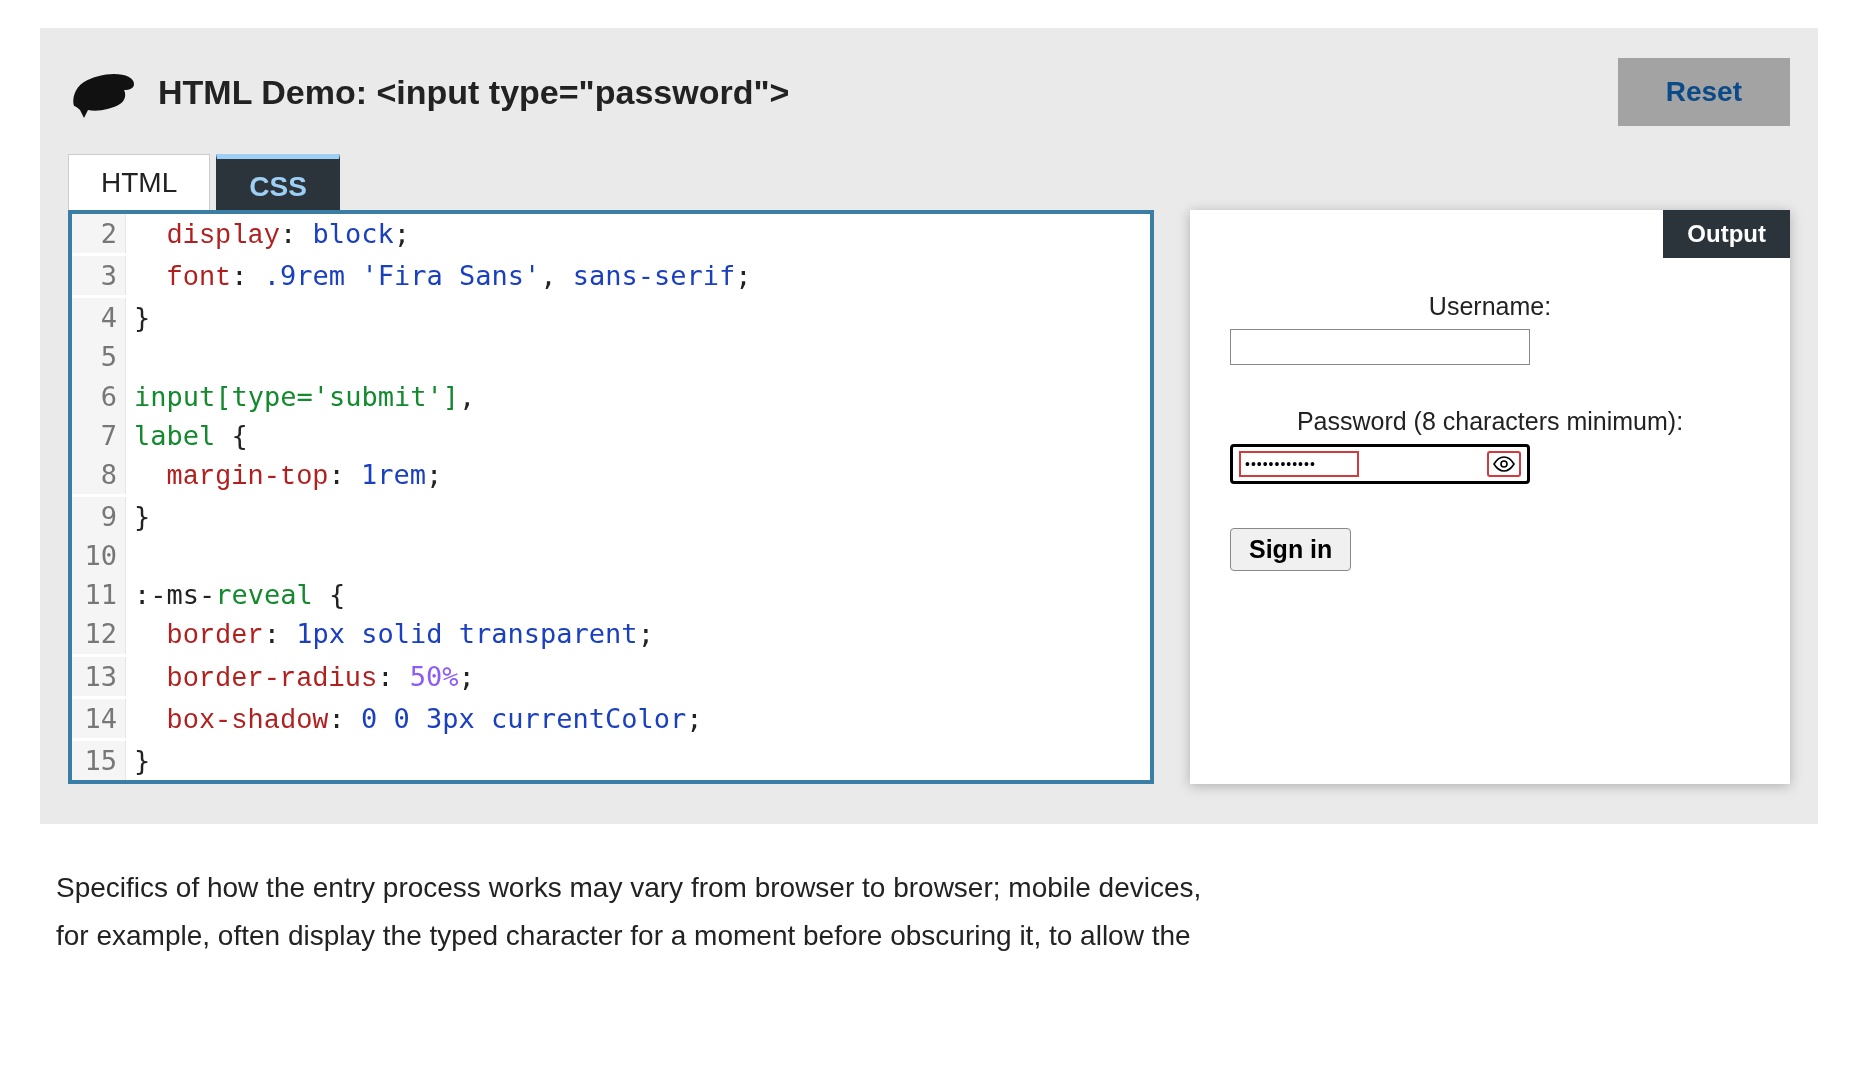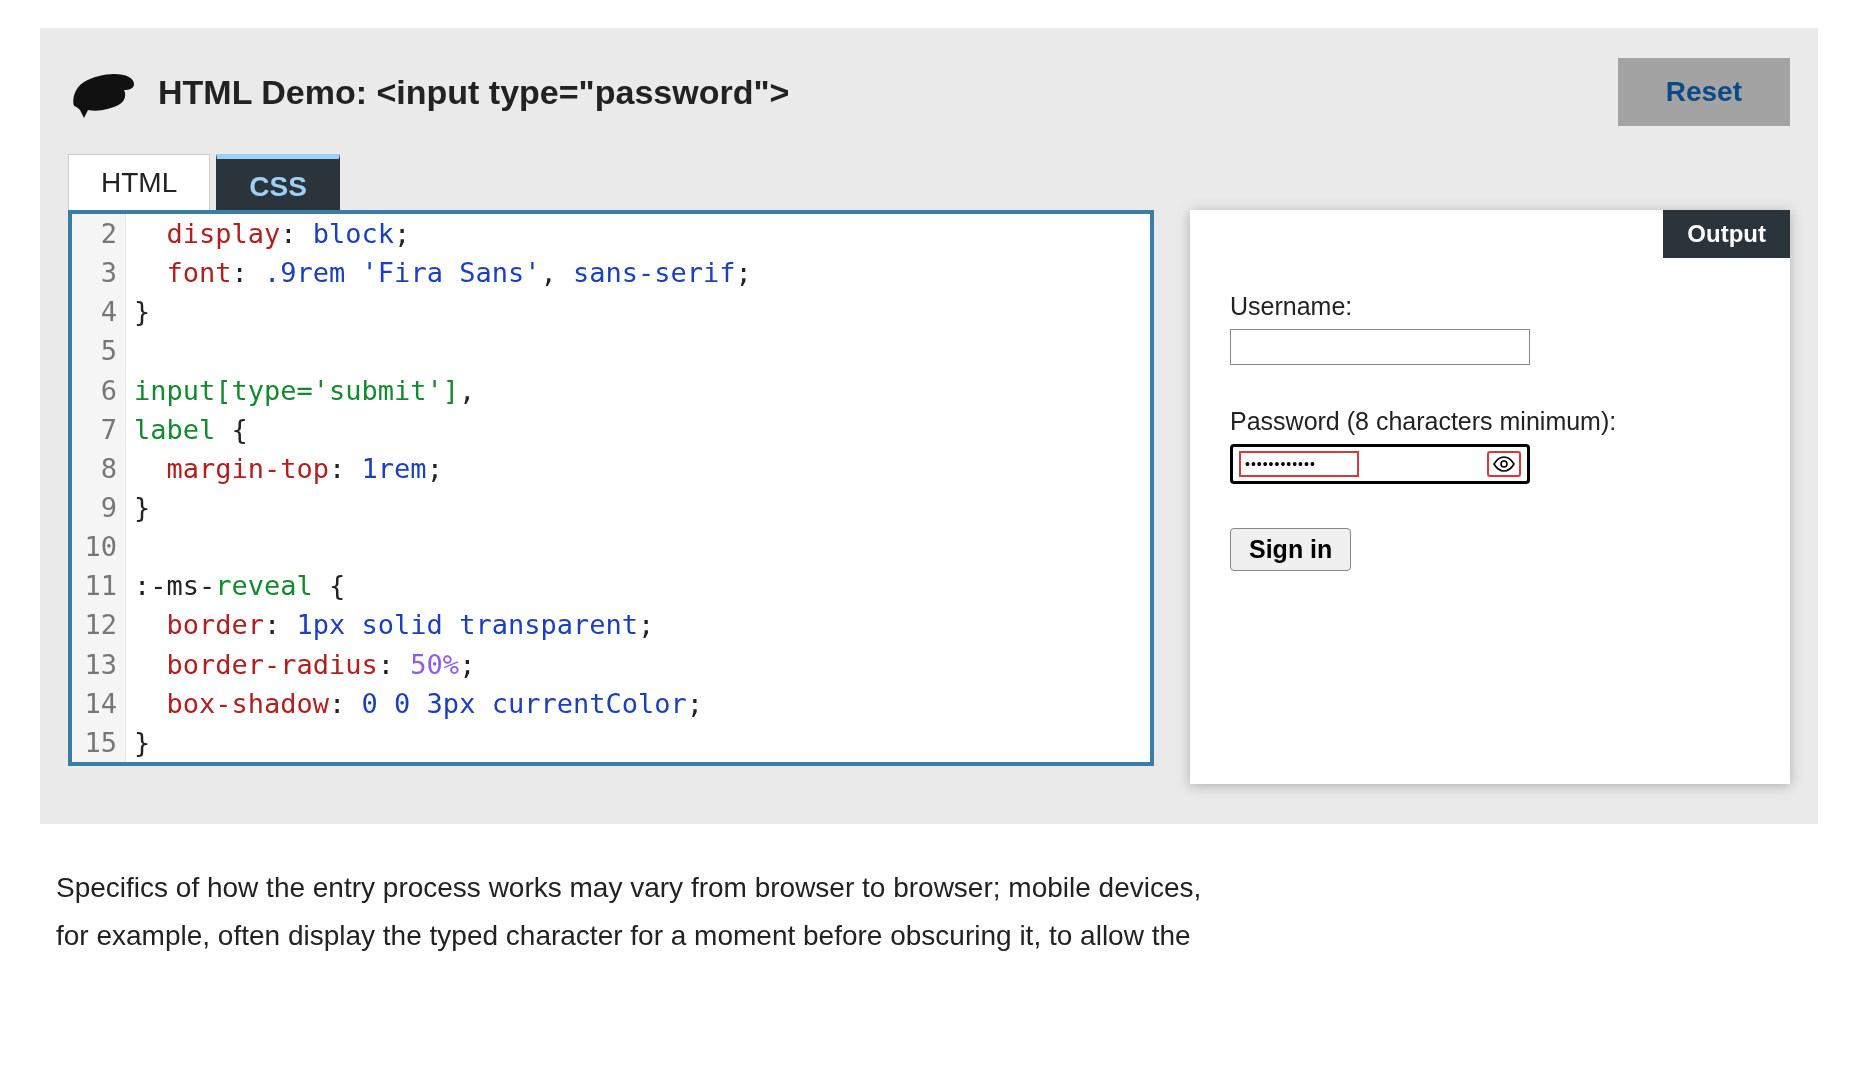--- a/index.html
+++ b/index.html
@@ -88,21 +88,21 @@
     padding-right: 8px;
     color: #777;
     background: #f5f5f5;
     user-select: none;
     border-right: 1px solid #e5e5e5;
   }
   .code-content {
     padding-left: 8px;
     white-space: pre;
   }
-  .tok-prop { color: #b11f1f; }
+  .tok-prop { color: #b11f1f; font-family: Liberation Mono, monospace; }
   .tok-val  { color: #1a3fbf; }
   .tok-str  { color: #1a3fbf; }
   .tok-sel  { color: #138a2e; }
   .tok-punc { color: #222; }
   .tok-num  { color: #8b5cf6; text-align: right; }
   .output-area {
     width: 600px;
     position: relative;
     background: #fff;
     box-shadow: 0 2px 12px rgba(0,0,0,.25);
@@ -113,21 +113,21 @@
   .output-label {
     position: absolute;
     top: 0;
     right: 0;
     background: #2a343a;
     color: #fff;
     font-size: 24px;
     font-weight: 700;
     padding: 10px 24px;
   }
-  .out .lbl { font-size: 25px; color: #222; font-weight: 500; display: block; }
+  .out .lbl { font-size: 25px; color: #222; font-weight: 500; display: block; text-align: center; }
   .out input[type="text"] {
     margin-top: 8px;
     width: 300px;
     height: 36px;
     border: 1px solid #888;
     font-size: 20px;
     padding: 2px 6px;
   }
   .out .password-group { margin-top: 42px; }
   .out .pw-box {

